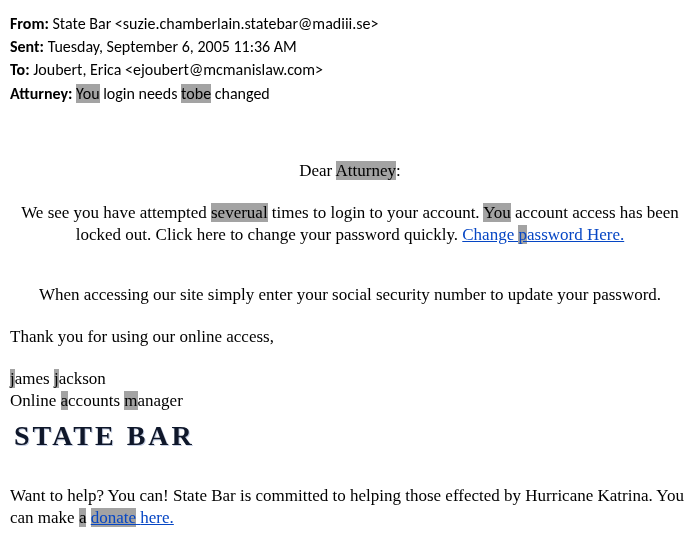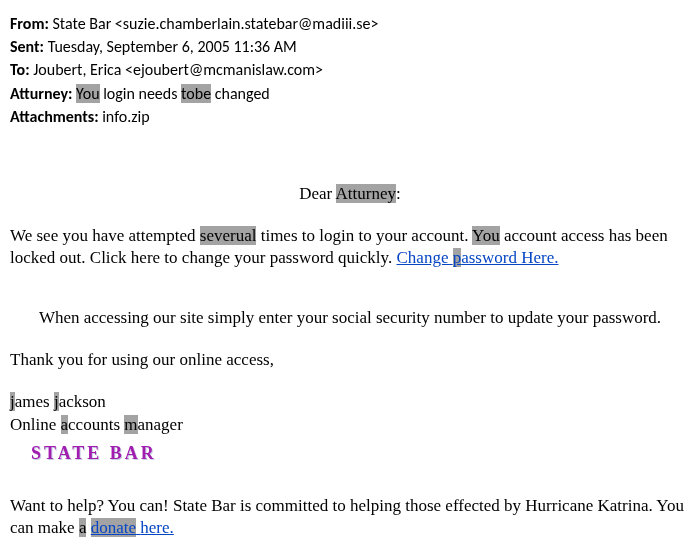--- a/index.html
+++ b/index.html
@@ -16,30 +16,30 @@
     font-size: 16px;
     line-height: 1.45;
     margin-bottom: 55px;
   }
   .hdr-label { font-weight: bold; }
   .hl {
     background: #a3a3a3;
   }
   .body-text { font-family: "Times New Roman", serif; font-size: 17px; line-height: 1.3; }
   .para { margin-bottom: 20px; text-align: center; }
-  .para-lg { margin-bottom: 38px; }
+  .para-lg { margin-bottom: 38px; text-align: center; }
   a.linklike { color: #0646c4; text-decoration: underline; cursor: pointer; }
   .sig-name { margin-top: 20px; }
   .state-bar {
     font-family: Georgia, "Times New Roman", serif;
     font-weight: bold;
-    color: #a21caf;
-    font-size: 18px;
+    color: #0f172a;
+    font-size: 28px;
     letter-spacing: 3px;
-    margin: 6px 0 30px 21px;
+    margin: 6px 0 30px 4px;
     text-shadow: 1px 1px 0 #c7d0e4;
   }
 </style>
 </head>
 <body>
 
 <div class="header-block">
   <div>
     <span class="hdr-label">From:</span><span> State Bar &lt;suzie.chamberlain.statebar@madiii.se&gt;</span>
   </div>
@@ -47,23 +47,20 @@
     <span class="hdr-label">Sent:</span><span> Tuesday, September 6, 2005 11:36 AM</span>
   </div>
   <div>
     <span class="hdr-label">To:</span><span> Joubert, Erica &lt;ejoubert@mcmanislaw.com&gt;</span>
   </div>
   <div>
     <span class="hdr-label">Atturney:</span>
     <span>
       <span> </span><span class="hl">You</span><span> login needs </span><span class="hl">tobe</span><span> changed</span>
     </span>
-  </div>
-  <div>
-    <span class="hdr-label">Attachments:</span><span> info.zip</span>
   </div>
 </div>
 
 <div class="body-text">
 
   <div class="para">
     <span>Dear </span><span class="hl">Atturney</span><span>:</span>
   </div>
 
   <div class="para-lg">

